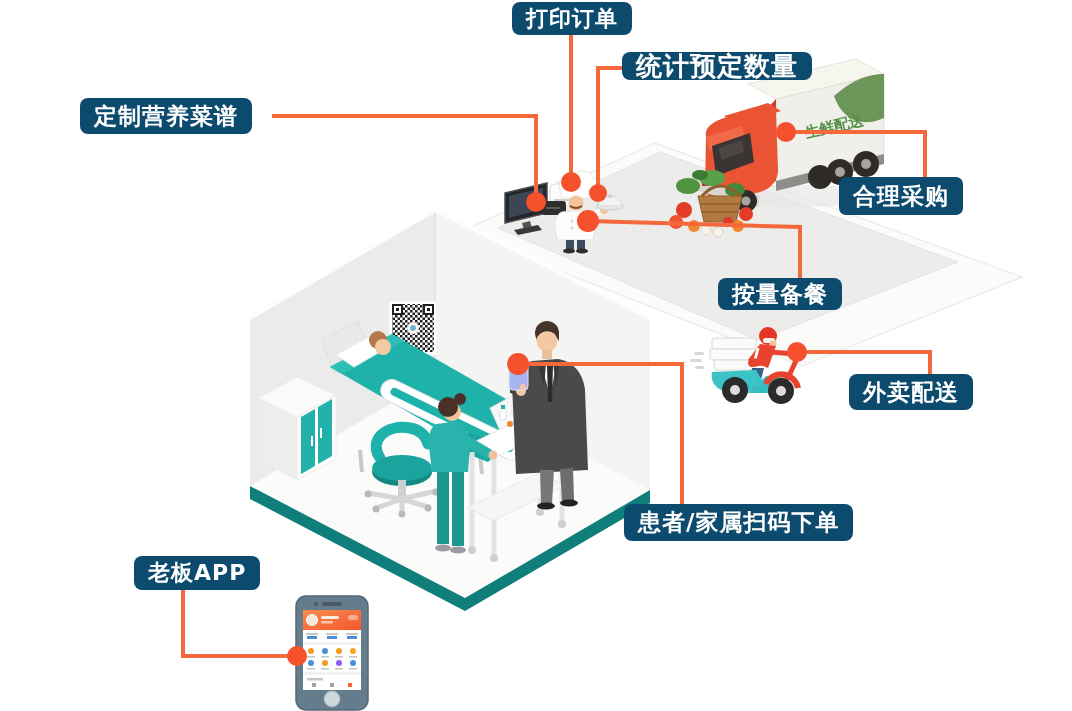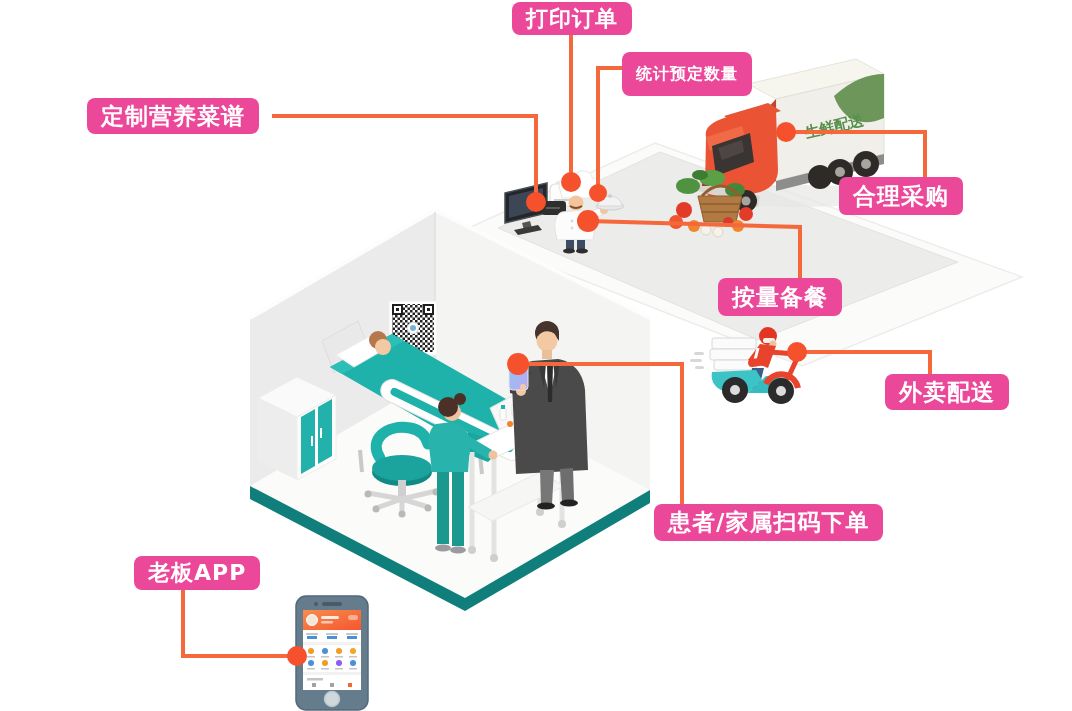--- a/index.html
+++ b/index.html
@@ -1,29 +1,29 @@
 <!DOCTYPE html>
 <html><head>
 <meta charset="utf-8">
 <style>
   html,body{margin:0;padding:0;background:#fff;}
   body{width:1072px;height:711px;position:relative;overflow:hidden;
        font-family:"DejaVu Sans","Liberation Sans",sans-serif;}
   #scene{position:absolute;left:0;top:0;width:1072px;height:711px;}
-  .tag{position:absolute;z-index:3;background:#ec4899;color:#fff;
+  .tag{position:absolute;z-index:3;background:#0c4a6e;color:#fff;
        font-weight:bold;font-size:23px;letter-spacing:1px;line-height:1;
        border-radius:8px;padding:0 14px;height:36px;display:flex;
        align-items:center;justify-content:center;white-space:nowrap;}
-  #tag-custom-menu {left:87px; top:98px;}
+  #tag-custom-menu {left:80px; top:98px;}
   #tag-print-order {left:512px;top:2px;  height:33px;font-size:22px;}
-  #tag-count      {left:622px;top:52px; height:44px;font-size:16px;}
+  #tag-count      {left:622px;top:52px; height:28px;font-size:26px;}
   #tag-purchase   {left:839px;top:177px;height:38px;border-radius:7px;}
-  #tag-prep       {left:718px;top:278px;height:38px;}
-  #tag-delivery   {left:849px;top:374px;margin-left:36px;}
-  #tag-patient    {left:654px;top:504px;height:37px;}
+  #tag-prep       {left:718px;top:278px;height:32px;}
+  #tag-delivery   {left:849px;top:374px;}
+  #tag-patient    {left:624px;top:504px;height:37px;}
   #tag-boss       {left:118px;top:556px;height:34px;font-size:22px;margin-left:16px;}
 </style>
 </head>
 <body>
 
 <svg id="scene" viewBox="0 0 1072 711" xmlns="http://www.w3.org/2000/svg">
   <defs>
     <linearGradient id="phoneGrad" x1="0" y1="0" x2="1" y2="1">
       <stop offset="0" stop-color="#8ec6f2"></stop>
         <stop offset="1" stop-color="#b9a9f2"></stop>

